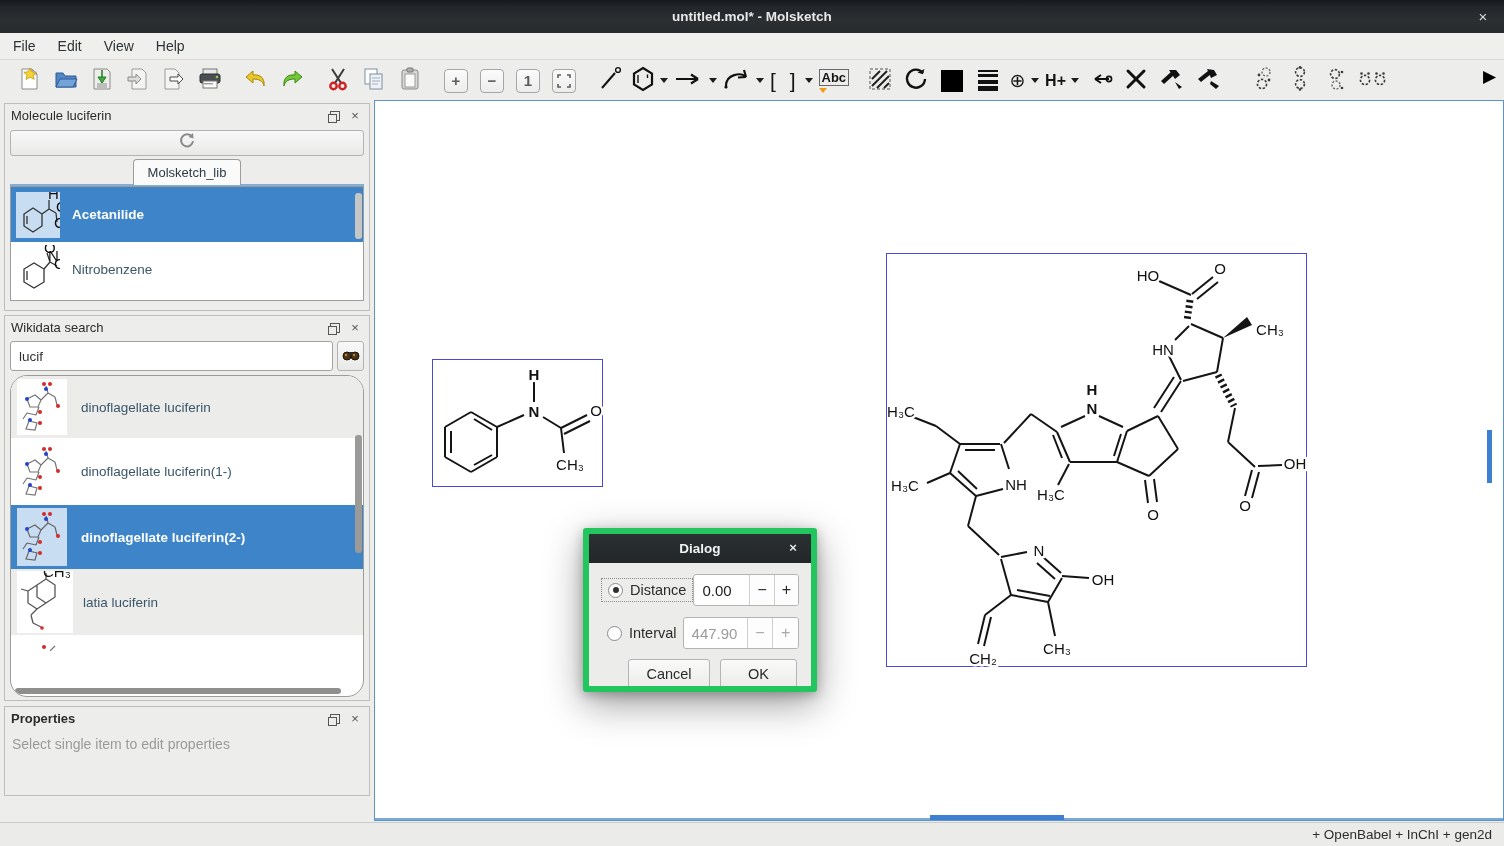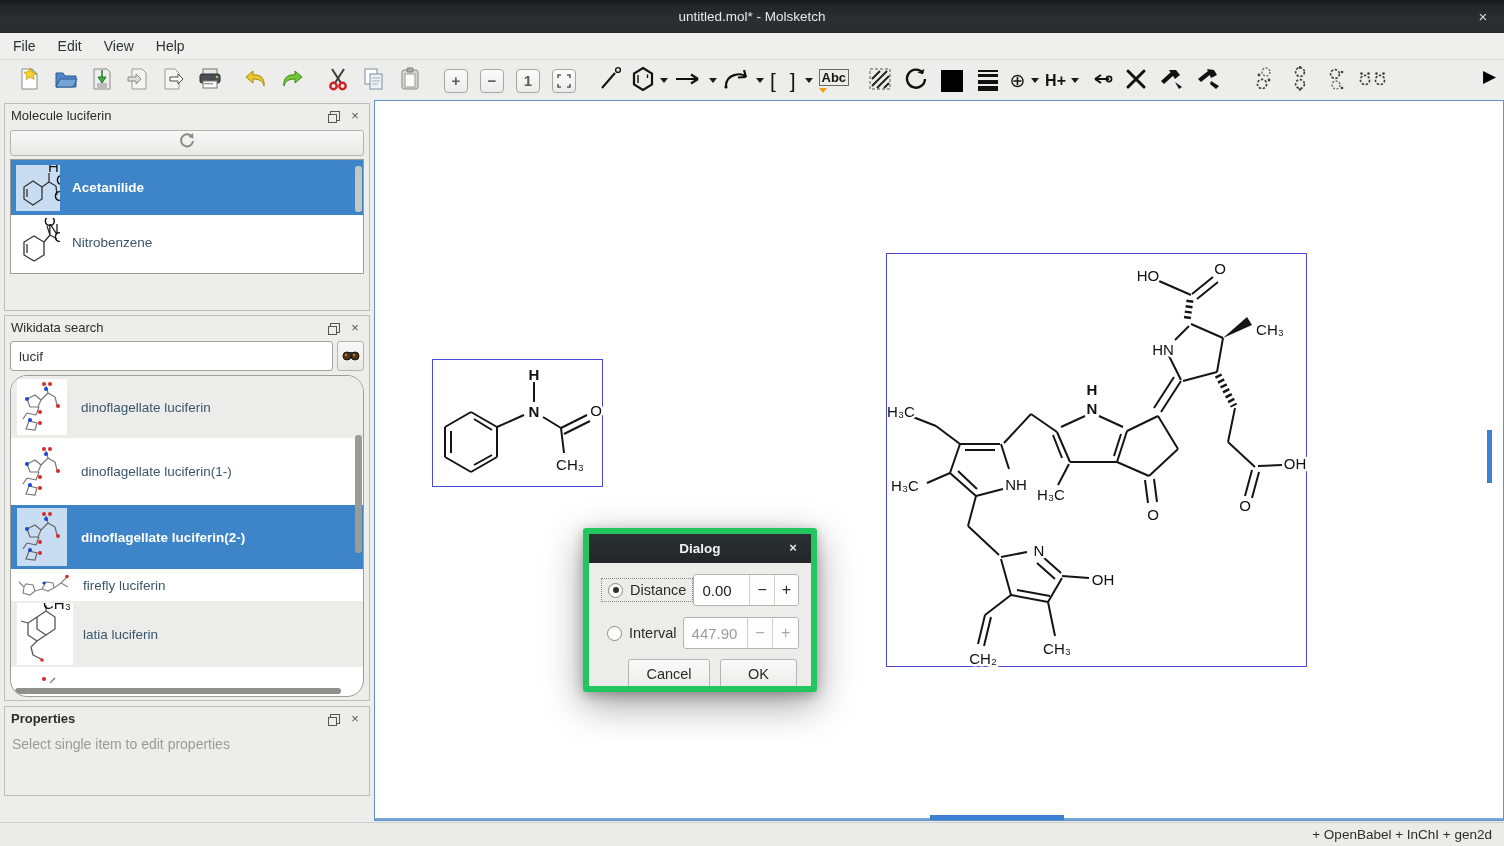--- a/index.html
+++ b/index.html
@@ -3,21 +3,21 @@
 <meta charset="utf-8">
 <style>
   * { margin:0; padding:0; box-sizing:border-box; }
   html,body { width:1504px; height:846px; overflow:hidden;
     font-family:"Liberation Sans", sans-serif; background:#ededed; }
 
   
   .titlebar { position:absolute; left:0; top:0; width:1504px; height:33px;
     background:linear-gradient(180deg,#17191b 0%,#22262a 20%,#2b2f32 60%,#272b2e 100%);
     display:flex; align-items:center; justify-content:center; }
-  .titlebar .title { color:#e8e8e8; font-size:13.5px; font-weight:normal; }
+  .titlebar .title { color:#e8e8e8; font-size:13.5px; font-weight:bold; }
   .titlebar .win-close { position:absolute; right:10px; top:6px; width:22px; height:22px;
     color:#dcdcdc; font-size:15px; text-align:center; line-height:21px; cursor:default; }
 
   
   .menubar { position:absolute; left:0; top:33px; width:1504px; height:27px;
     background:#efefee; border-bottom:1px solid #d9d9d7; display:flex; align-items:center; padding-left:2px; }
   .menu-item { font-size:14px; color:#2e3436; padding:3px 11px; }
 
   
   .toolbar { position:absolute; left:0; top:60px; width:1504px; height:41px;
@@ -395,20 +395,23 @@
       <span class="panel-btn">×</span>
     </div>
     <div class="refresh-btn">
       <span>
         <svg width="18" height="18">
             <path d="M14,5 A6,6 0 1 0 15,9" fill="none" stroke="#8a8a88" stroke-width="2"></path>
             <path d="M15,1 L15.5,6.5 L10.5,5 Z" fill="#8a8a88"></path>
           </svg>
       </span>
     </div>
+    <div class="tabrow">
+      <div class="tab">Molsketch_lib</div>
+    </div>
     <div class="list" style="height:115px;">
       <div class="row sel" style="height:55px; padding-left:5px;">
         <span class="thumb thumbbox" style="width:44px;height:46px;margin-right:12px;">
           <svg class="mini" width="44" height="46">
               <path d="M8,22 L8,34 L17,40 L26,34 L26,22 L17,16 Z M11,24 L11,32 M26,22 L33,17 M33,17 L33,8 M33,17 L40,21 M40,21 L41,30" fill="none" stroke="#333" stroke-width="1.3"></path>
               <text x="32" y="7" font-size="5" fill="#333">H</text>
               <text x="40" y="20" font-size="5" fill="#333">O</text>
               <text x="38" y="36" font-size="5" fill="#333">CH₃</text>
             </svg>
         </span>
@@ -492,30 +495,20 @@
               <circle cx="33" cy="6" r="2" fill="#d42a2a"></circle>
               <circle cx="10" cy="21" r="2" fill="#2244cc"></circle>
               <circle cx="29" cy="11" r="2" fill="#2244cc"></circle>
               <circle cx="41" cy="28" r="2" fill="#d42a2a"></circle>
               <circle cx="23" cy="34" r="2" fill="#d42a2a"></circle>
               <circle cx="13" cy="42" r="2" fill="#2244cc"></circle>
               <circle cx="23" cy="45" r="2" fill="#d42a2a"></circle>
             </svg>
         </span>
         <span class="lbl">dinoflagellate luciferin(2-)</span>
-      </div>
-      <div class="row" style="height:32px; padding-left:6px;">
-        <span class="thumb" style="width:58px;height:22px;margin-right:8px;">
-          <svg class="mini" width="58" height="22">
-              <path d="M2,8 L7,13 M7,13 L6,19 L13,21 L18,17 L16,11 L9,10 Z M18,17 L25,15 M25,15 L31,17 L37,14 L36,9 L29,8 Z M37,14 L44,9 M44,9 L50,3 M44,9 L51,13" fill="none" stroke="#888" stroke-width="1.2"></path>
-              <circle cx="50" cy="2.5" r="1.8" fill="#d42a2a"></circle>
-              <circle cx="27" cy="9" r="1.6" fill="#2244cc"></circle>
-            </svg>
-        </span>
-        <span class="lbl">firefly luciferin</span>
       </div>
       <div class="row alt" style="height:66px; padding-left:6px;">
         <span class="thumb thumbbox" style="width:56px;height:62px;margin-right:10px;">
           <svg class="mini" width="56" height="62">
               <path d="M20,14 L20,26 L29,32 L38,26 L38,14 L29,8 Z M20,14 L11,20 L11,32 L20,38 L29,32 M20,38 L14,44 M14,44 L16,52 M16,52 L24,56 M11,20 L4,18 M29,8 L29,2" fill="none" stroke="#555" stroke-width="1.3"></path>
               <text x="26" y="6" font-size="5" fill="#333">CH₃</text>
               <circle cx="25" cy="57" r="1.8" fill="#d42a2a"></circle>
             </svg>
         </span>
         <span class="lbl">latia luciferin</span>

